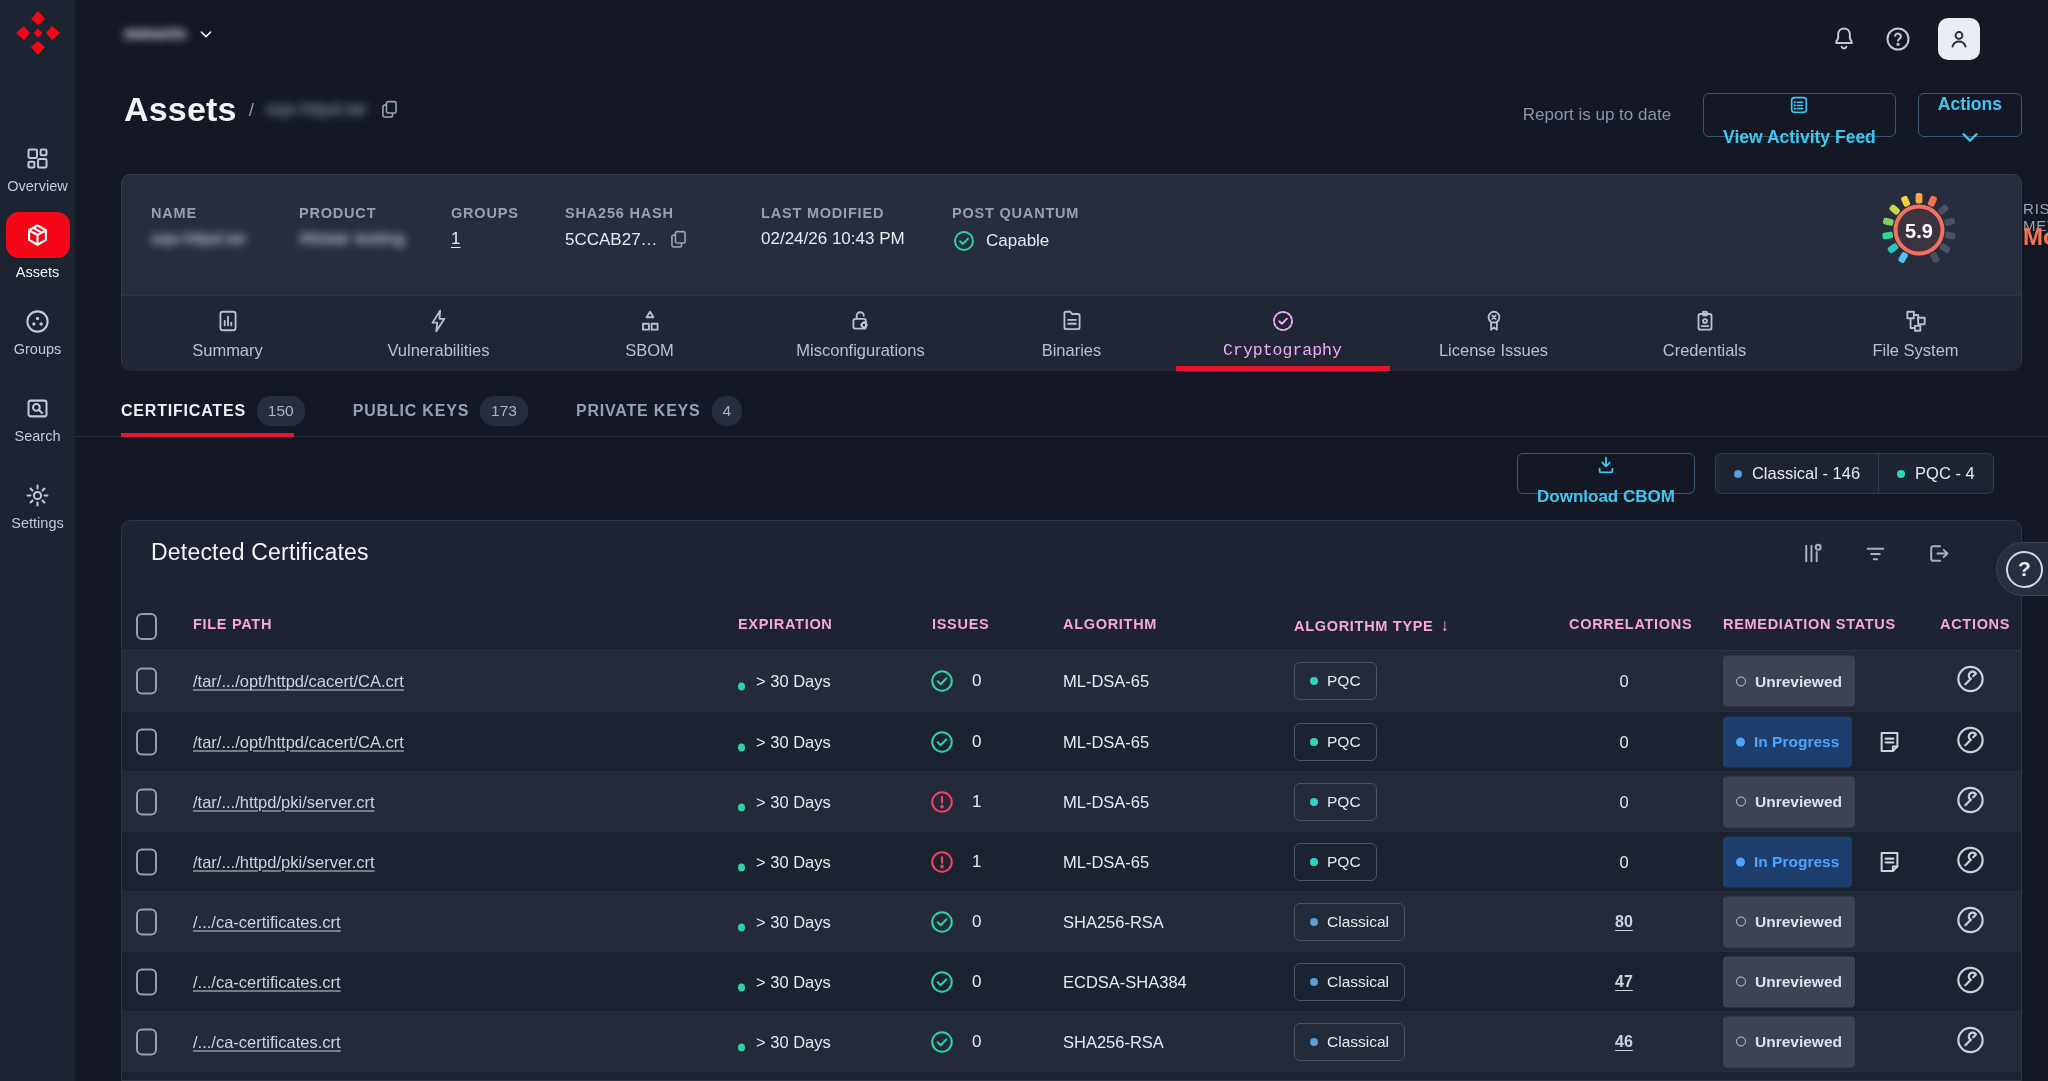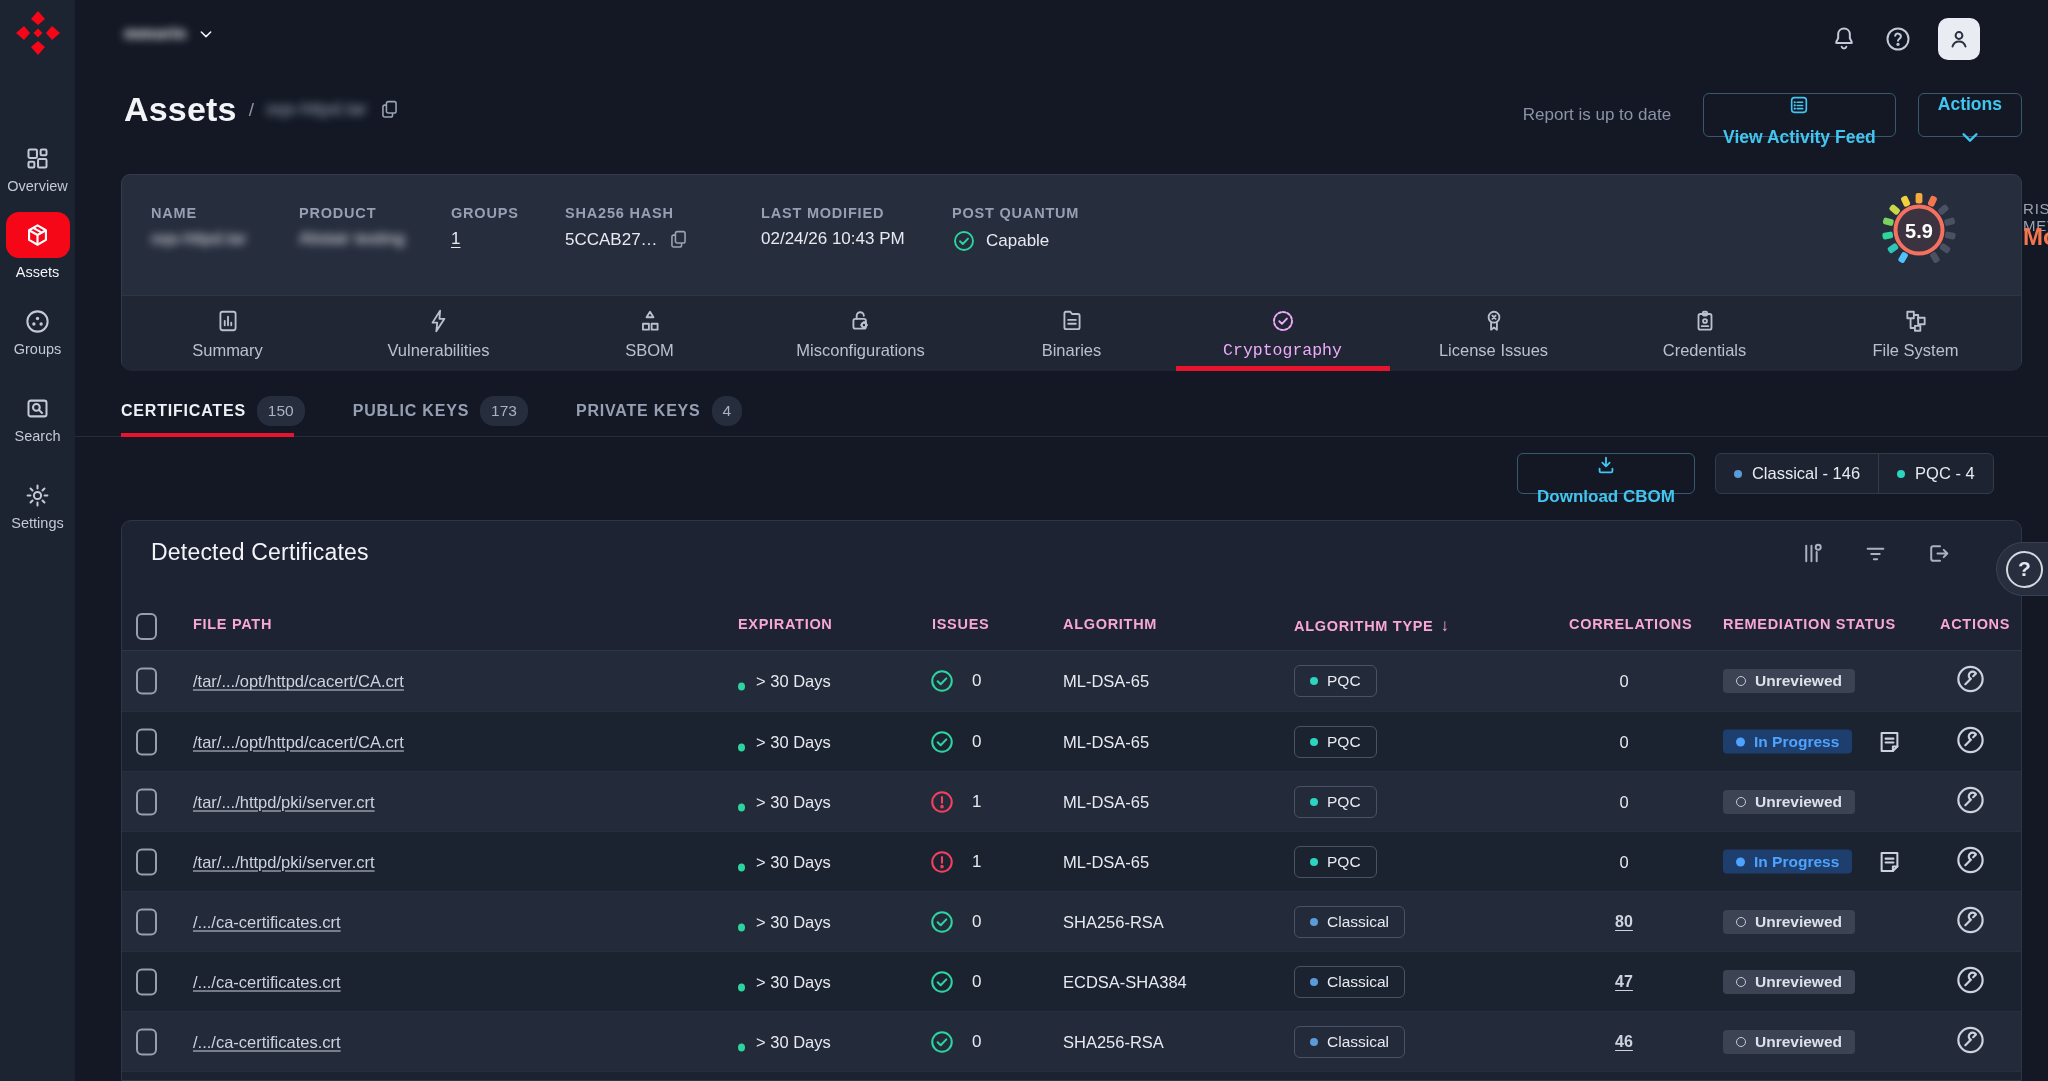--- a/index.html
+++ b/index.html
@@ -104,24 +104,24 @@
   .c-act   { left:1833px; } .h-act { left:1818px; }
 
   .checkbox { display:block; width:21px; height:27px; border:2px solid #969eb0; border-radius:6px; background:transparent; cursor:pointer; }
   .path-link { color:#cdd3de; font-size:16.5px; text-decoration:underline; text-underline-offset:3px; cursor:pointer; }
   .exp-dot { width:7px; height:8px; border-radius:50%; background:#2dd4a0; }
   .exp-text { font-size:16.5px; color:#e8eaf0; }
   .iss-ic { width:26px; height:26px; }
   .iss-ok { color:#2dd4a0; } .iss-warn { color:#f43f5e; }
   .iss-count { font-size:17px; color:#e8eaf0; }
   .algo-text { font-size:16.5px; color:#e8eaf0; }
-  .type-pill { display:inline-flex; align-items:center; gap:9px; height:32px; padding:0 15px; border:1px solid #4a5263; border-radius:6px; font-size:15.5px; color:#e8eaf0; }
+  .type-pill { display:inline-flex; align-items:center; gap:9px; height:38px; padding:0 15px; border:1px solid #4a5263; border-radius:6px; font-size:15.5px; color:#e8eaf0; }
   .corr-text { font-size:16.5px; color:#e8eaf0; }
   .corr-link { color:#cdd3de; text-decoration:underline; text-underline-offset:3px; font-weight:600; cursor:pointer; }
-  .status-pill { display:inline-flex; align-items:center; gap:9px; height:24px; padding:0 13px; border-radius:4px; font-size:15.5px; font-weight:700; }
+  .status-pill { display:inline-flex; align-items:center; gap:9px; height:51px; padding:0 13px; border-radius:4px; font-size:15.5px; font-weight:700; }
   .st-unreviewed { background:#3c4353; color:#dde1e9; }
   .st-unreviewed .ring { width:10px; height:10px; border:1.6px solid #c3c9d6; border-radius:50%; }
   .st-progress { background:#1e3f6d; color:#4da3ff; }
   .st-progress .bdot { width:9px; height:9px; border-radius:50%; background:#4da3ff; }
   .note-ic { width:27px; height:27px; color:#cdd3de; margin-left:8px; cursor:pointer; }
   .wrench-btn { width:31px; height:31px; color:#cdd3de; cursor:pointer; }
   .row-partial { height:11px; background:#1b2230; border-top:1px solid #272e3d; }
 
   
   .help-fab { position:absolute; right:0; top:542px; width:52px; height:54px; background:#272e3d; border:1px solid #3a4152; border-right:none; border-radius:27px 0 0 27px; display:flex; align-items:center; padding-left:9px; z-index:6; cursor:pointer; }

